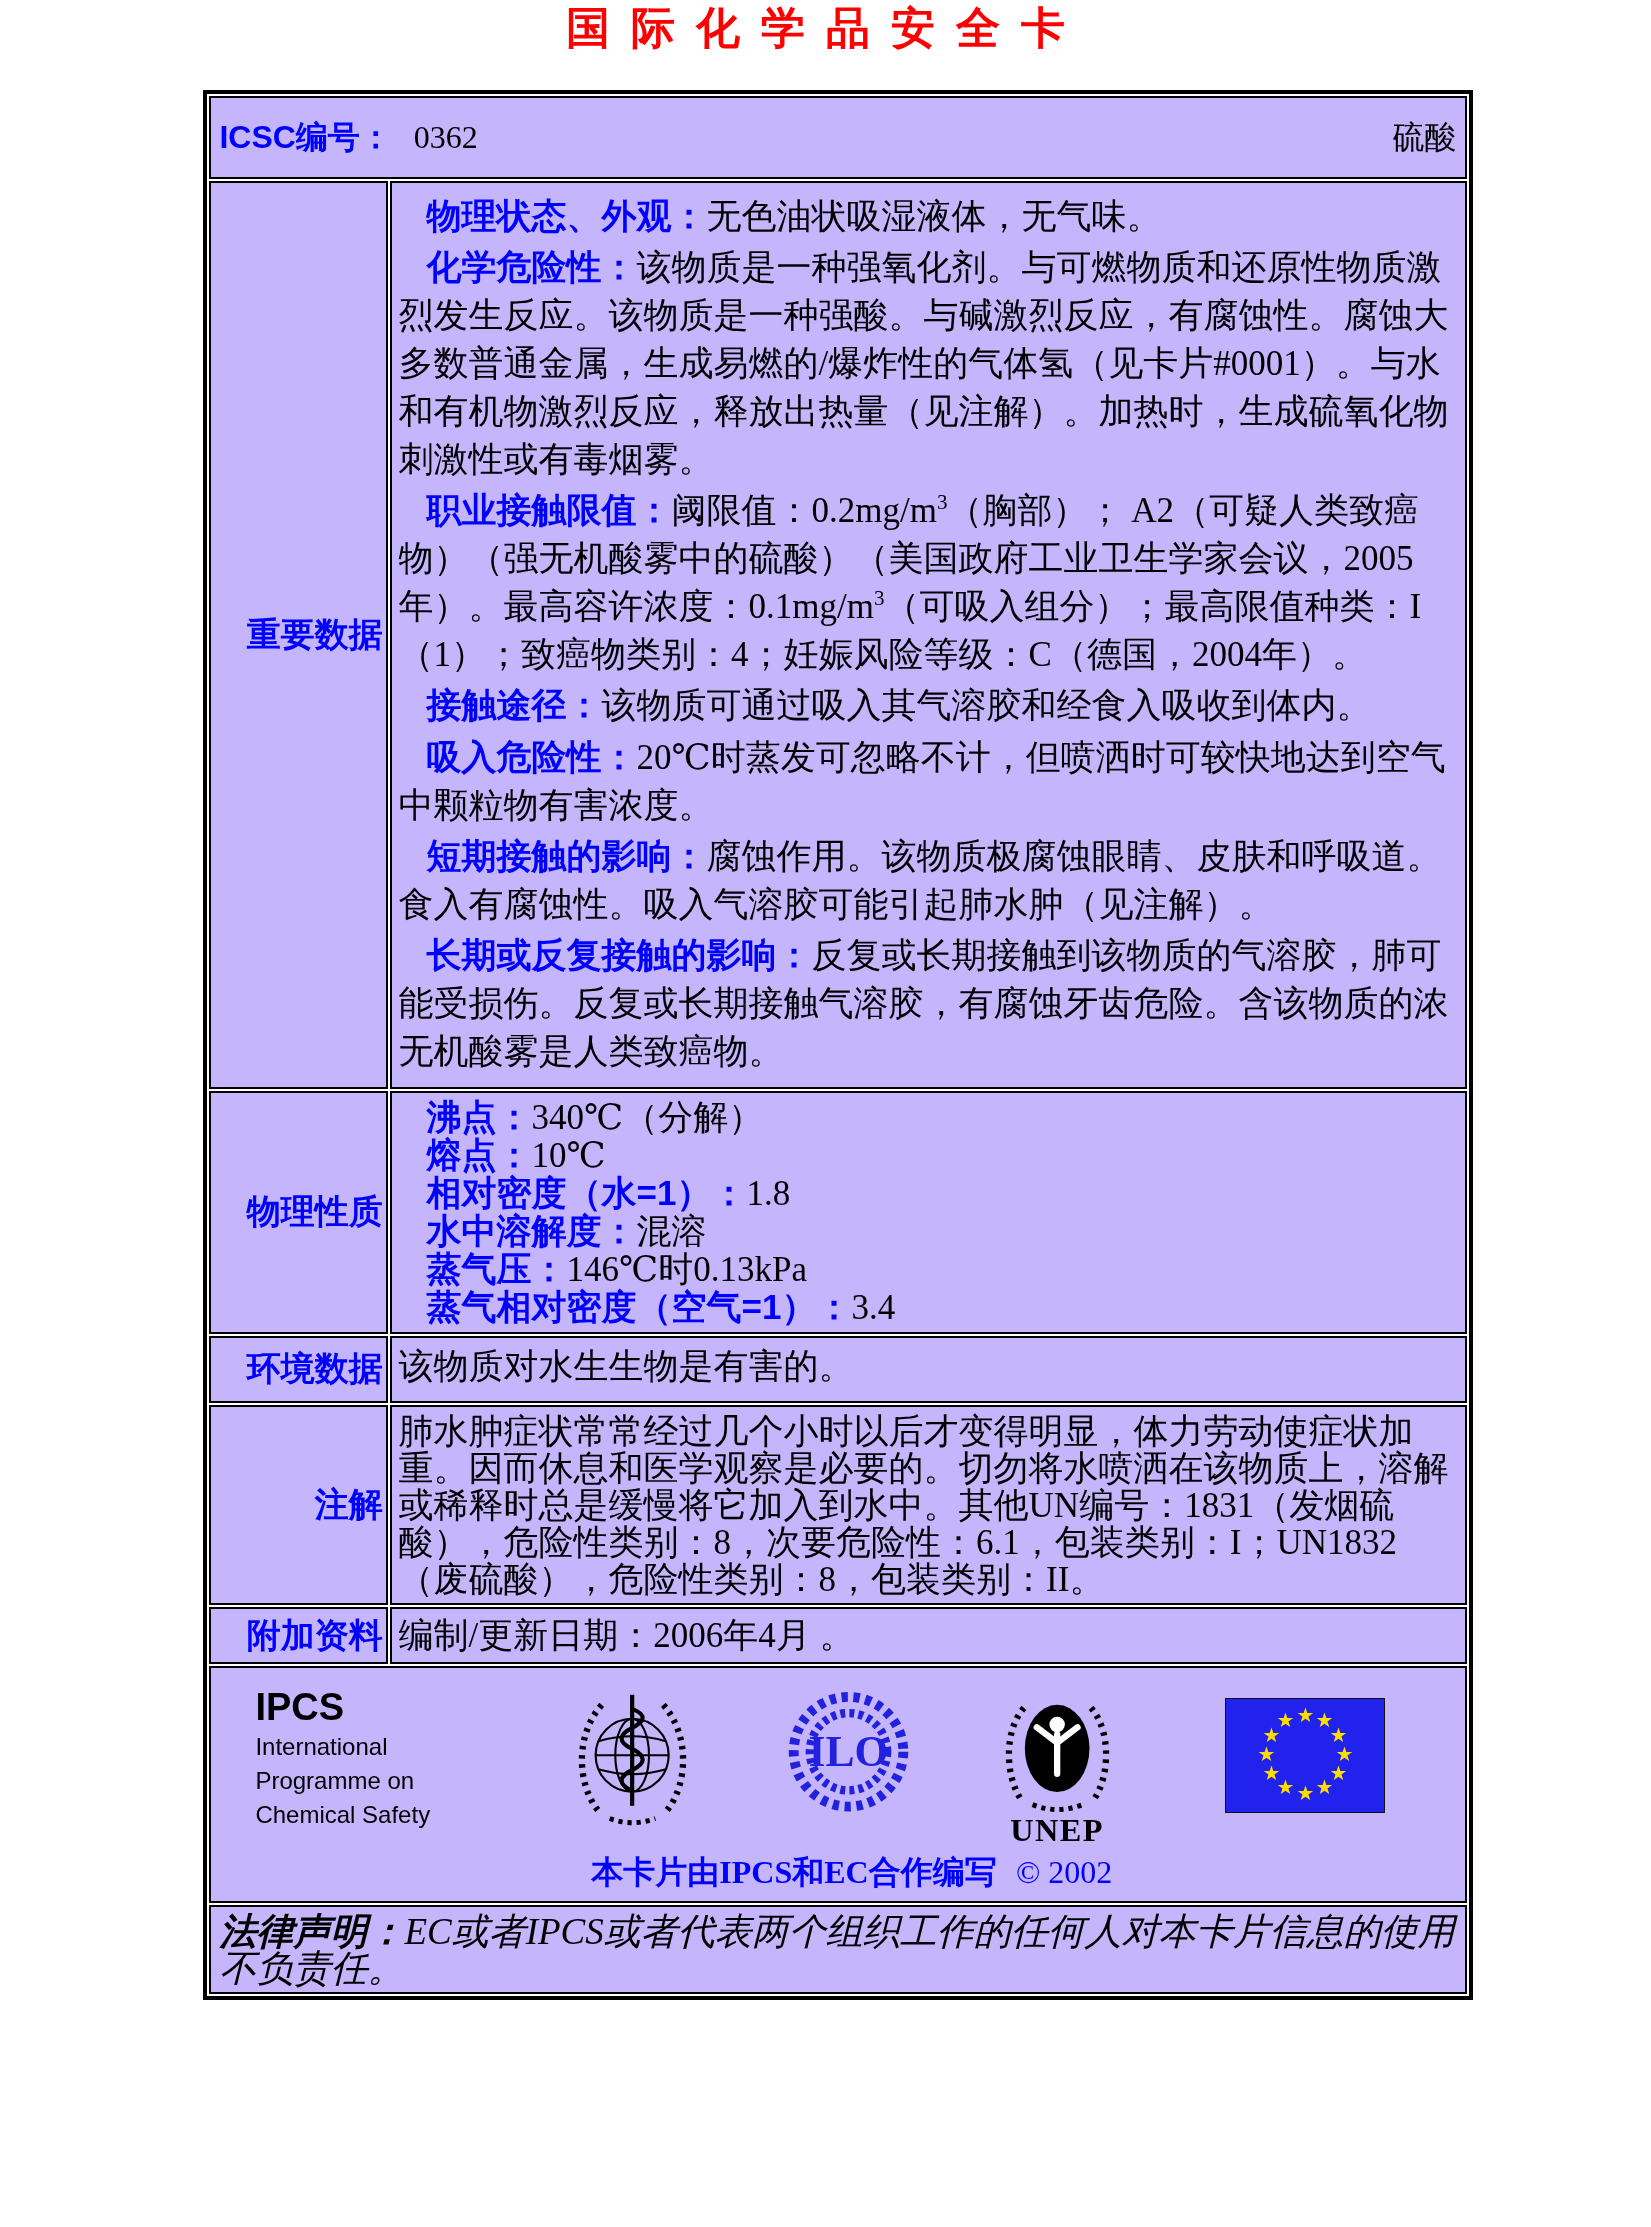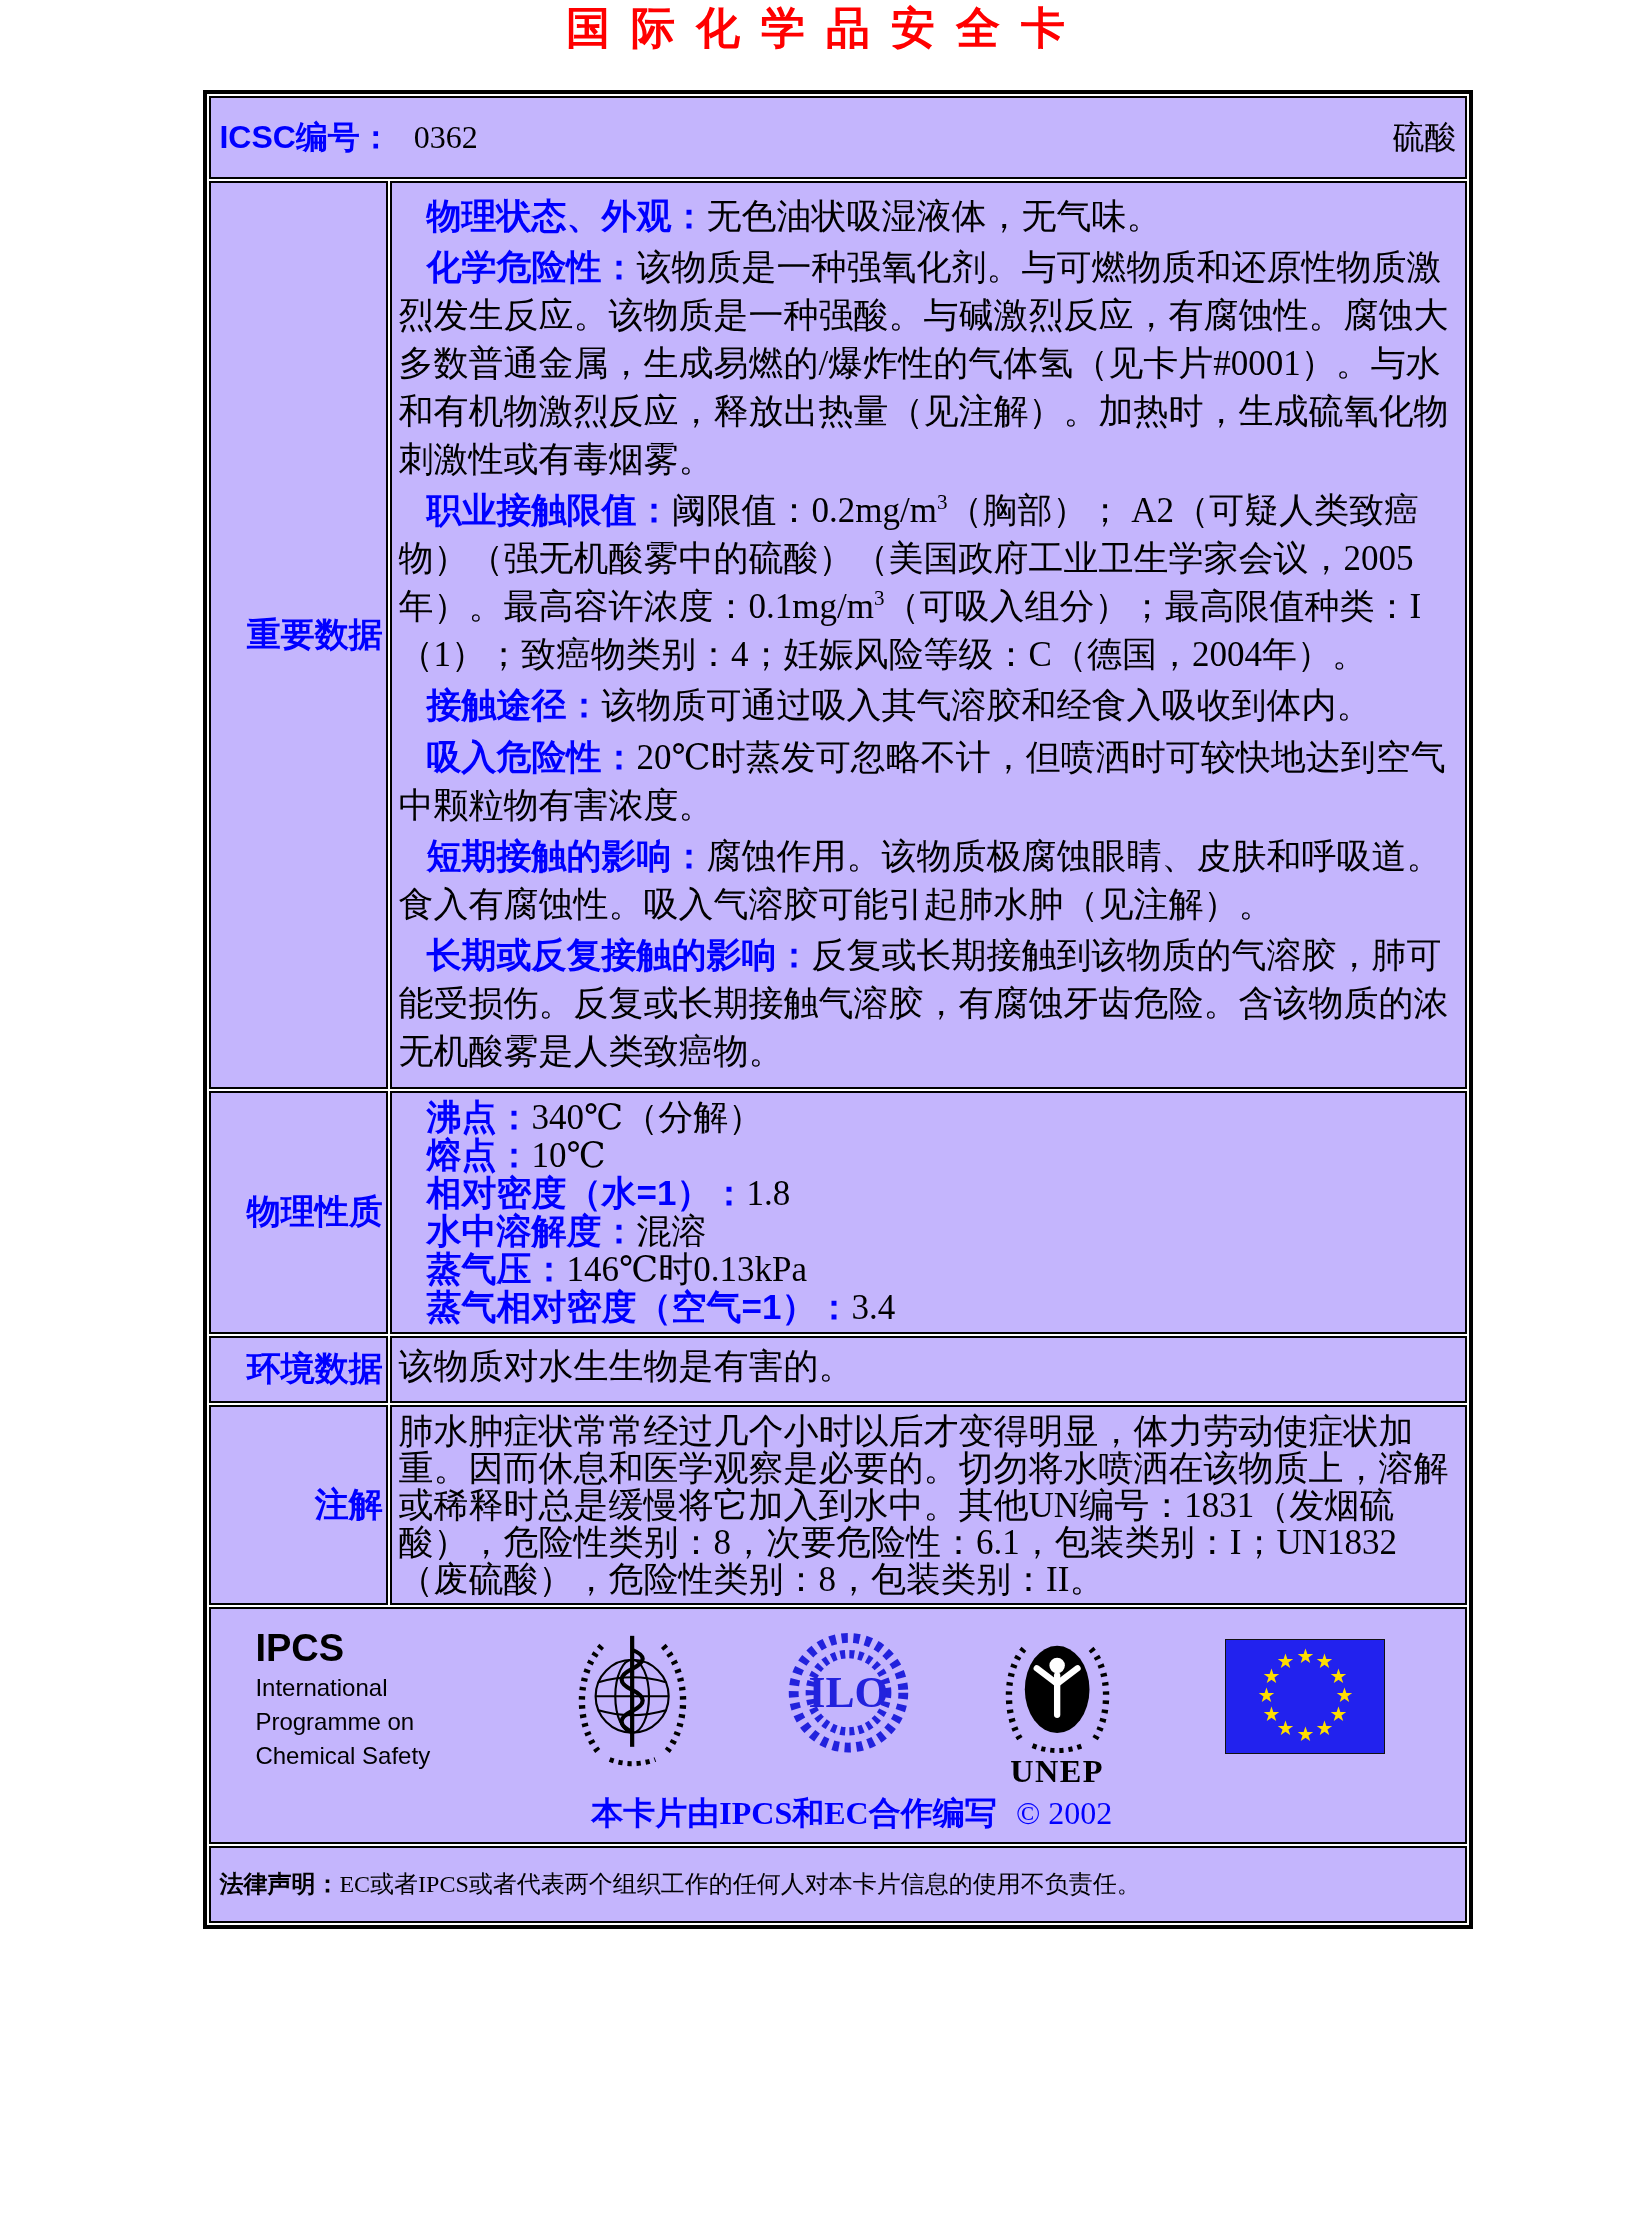--- a/index.html
+++ b/index.html
@@ -101,21 +101,21 @@
   }
   .footer-caption{
     text-align:center;
     font-family:"Liberation Serif","DejaVu Serif",serif;
     font-size:32px;
     color:#0000ff;
     margin-top:4.2px;
   }
   .footer-caption .cap-main{font-weight:bold;}
   .footer-caption .cap-copy{font-weight:normal;margin-left:11.3px;}
-  .legal-line{font-size:24px;line-height:37px;}
+  .legal-line{font-size:37px;line-height:37px;font-style:italic;}
   .legal-label{
     font-family:"Liberation Sans","DejaVu Sans",sans-serif;
     font-weight:bold;color:#000;
   }
   .legal-text{color:#000;}
 </style>
 </head>
 <body>
 
 <h1 class="page-title">国际化学品安全卡</h1>
@@ -167,20 +167,26 @@
         </td>
   </tr>
 
   <tr class="r-notes">
     <td class="label-cell">注解</td>
     <td class="content-cell">
           <p class="para"><span class="seg-text">肺水肿症状常常经过几个小时以后才变得明显，体力劳动使症状加重。因而休息和医学观察是必要的。切勿将水喷洒在该物质上，溶解或稀释时总是缓慢将它加入到水中。其他UN编号：1831（发烟硫酸），危险性类别：8，次要危险性：6.1，包装类别：I；UN1832（废硫酸），危险性类别：8，包装类别：II。</span></p>
         </td>
   </tr>
 
+  <tr class="r-additional">
+    <td class="label-cell">附加资料</td>
+    <td class="content-cell">
+          <p class="para"><span class="seg-text">编制/更新日期：2006年4月 。</span></p>
+        </td>
+  </tr>
 
   <tr class="r-logos">
     <td class="span-cell" colspan="2">
       <div class="logos-wrap">
         <div class="ipcs-block">
           <div class="ipcs-acronym">IPCS</div>
           <div class="ipcs-line">International</div>
           <div class="ipcs-line">Programme on</div>
           <div class="ipcs-line">Chemical Safety</div>
         </div>

